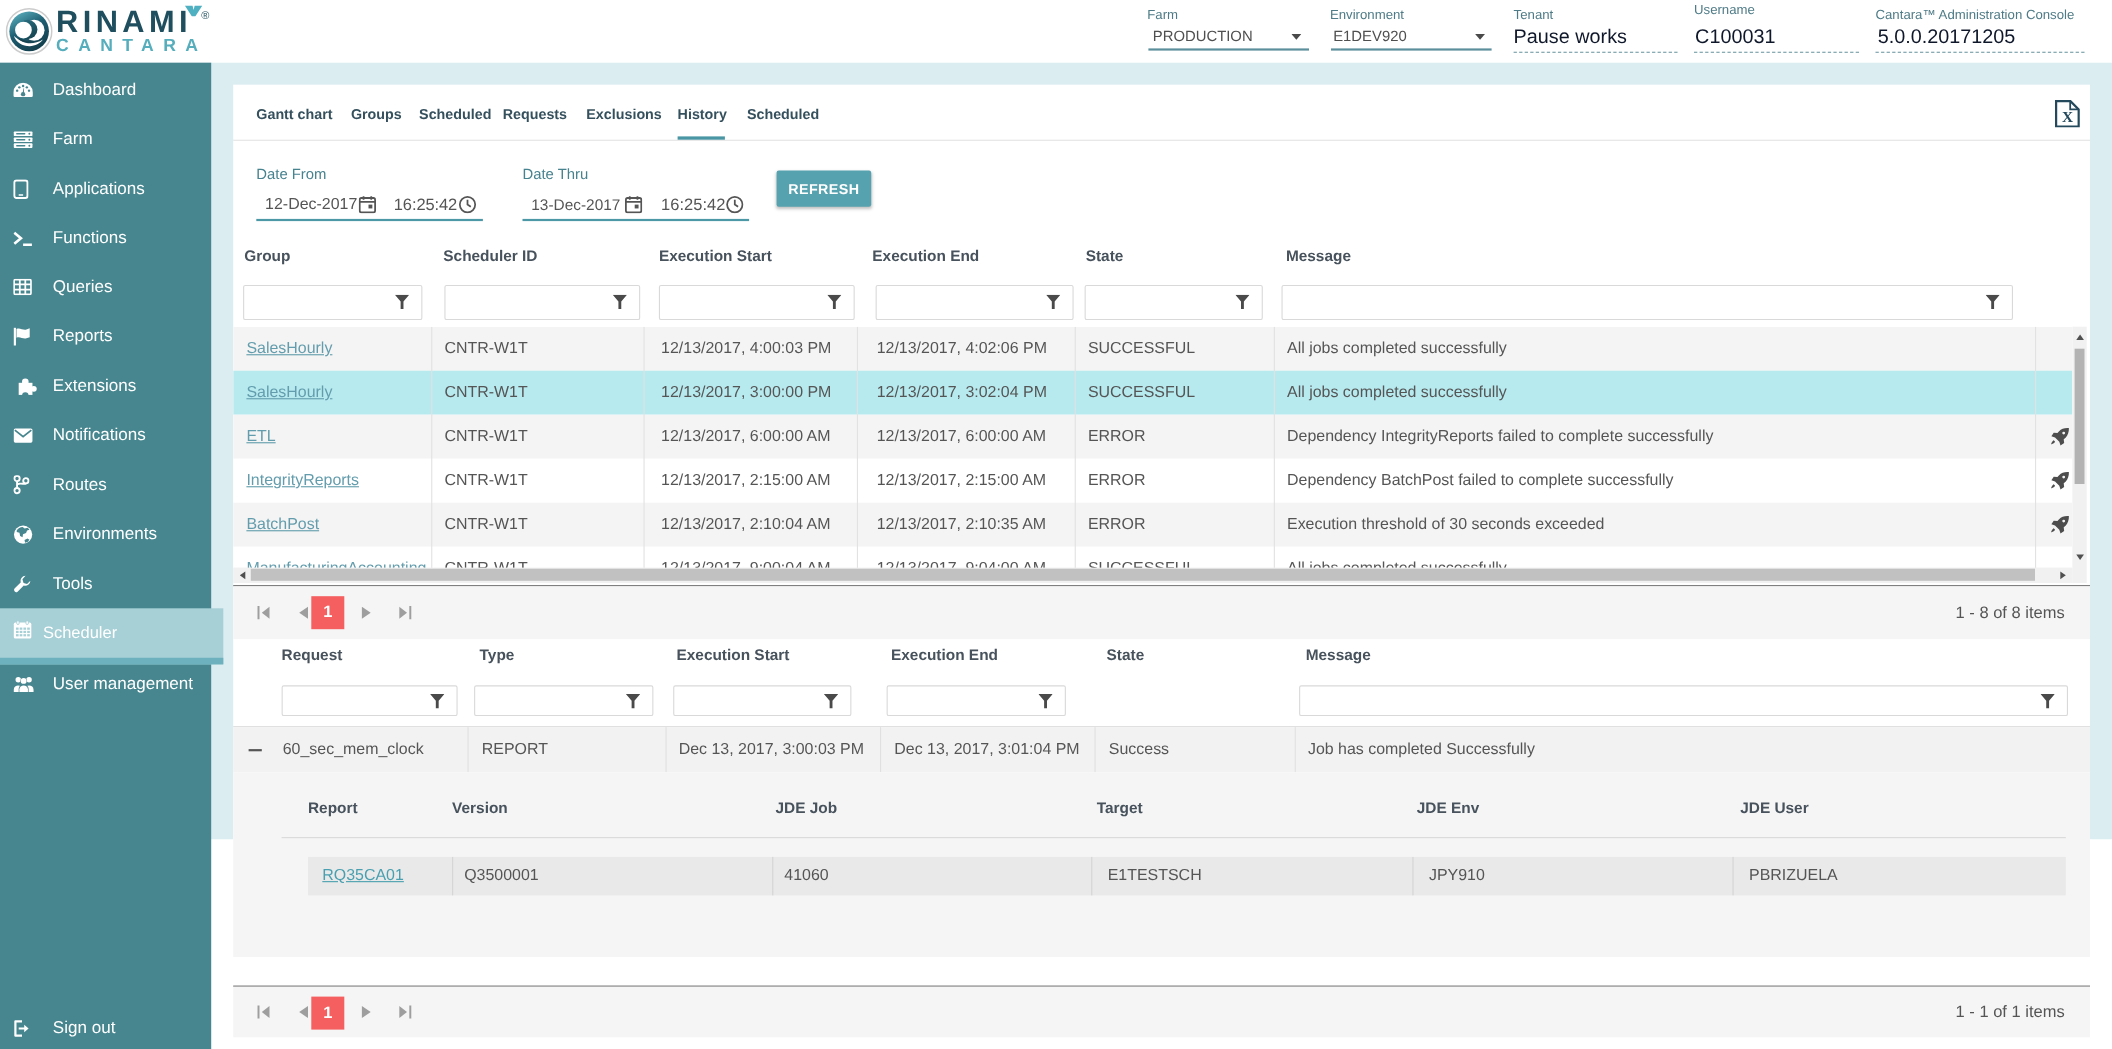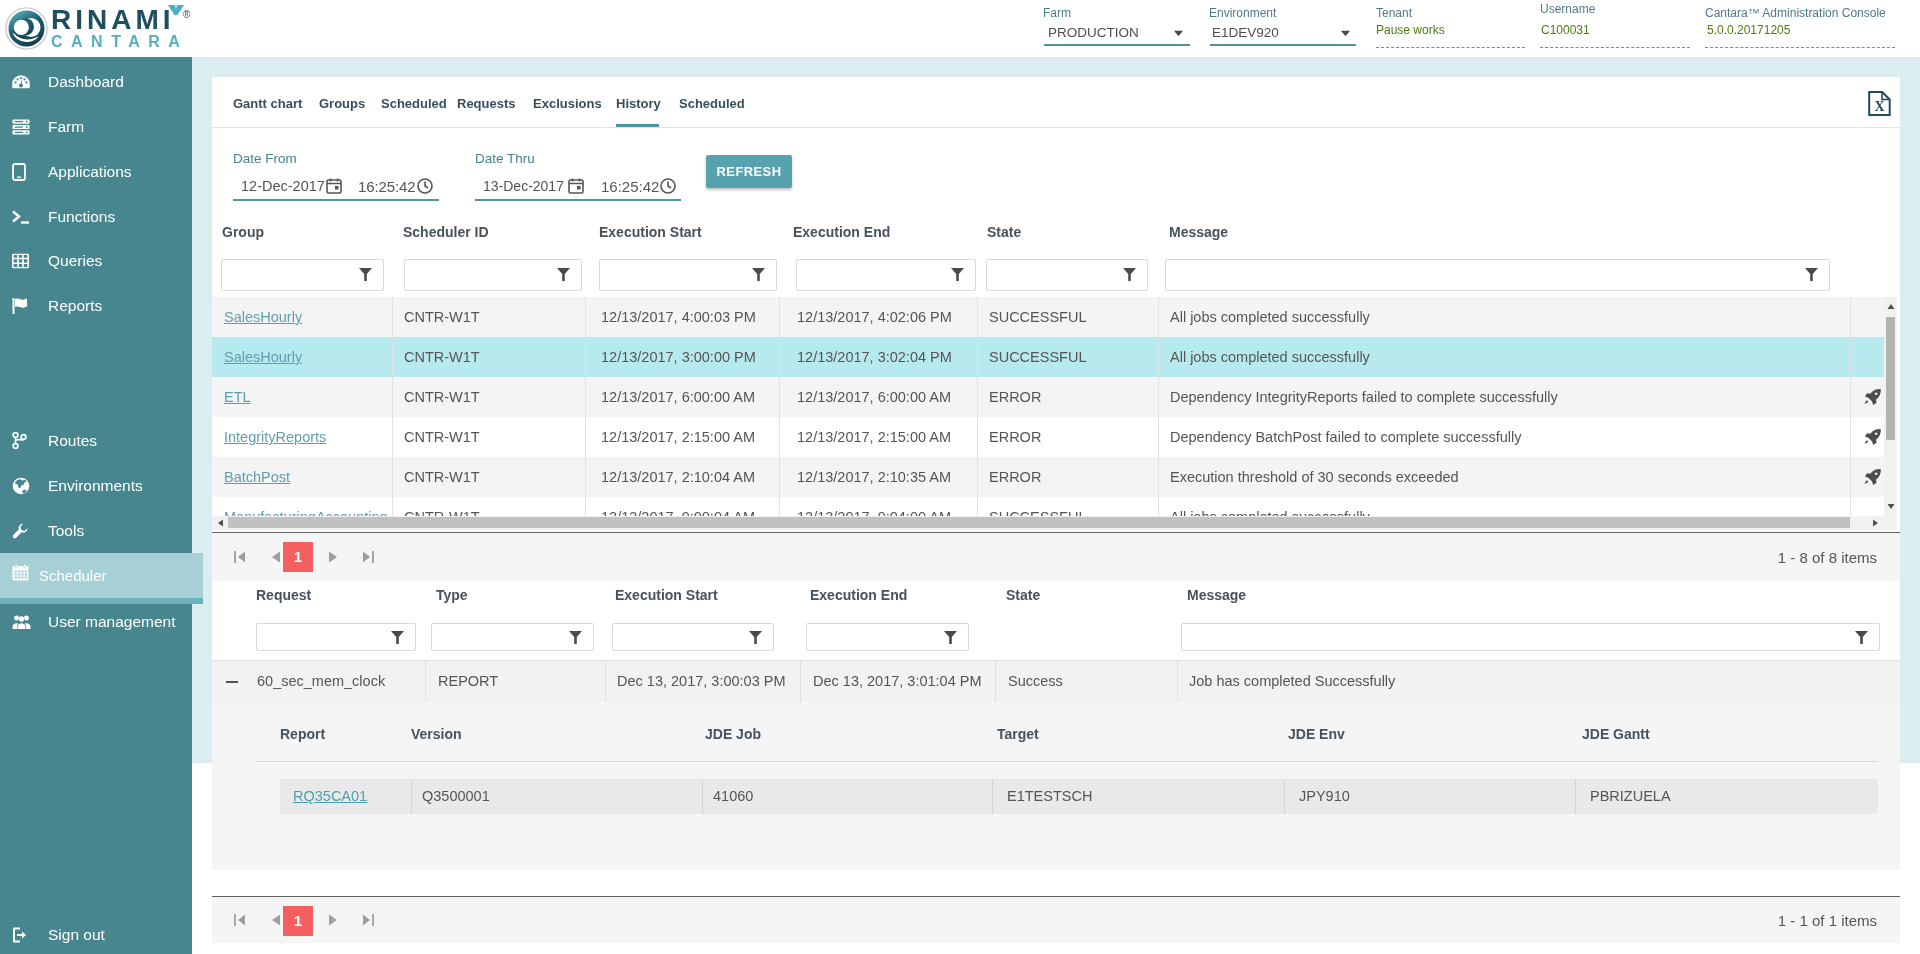--- a/index.html
+++ b/index.html
@@ -9,21 +9,21 @@
 
 #topbar { position:absolute; left:0; top:0; width:1920px; height:57px; background:#fff; }
 #sidebar { position:absolute; left:0; top:57px; width:192px; height:897px; background:#47868f; }
 .sitem { position:absolute; left:0; width:192px; height:45px; color:#fff; font-size:15.5px; }
 .sitem .lbl { position:absolute; left:48px; top:50%; transform:translateY(-50%); }
 .sitem svg { position:absolute; left:12px; top:50%; transform:translateY(-50%); }
 #sel-item { position:absolute; left:0; top:553px; width:203px; height:51px; background:#a6cfd6; border-bottom:6px solid #6db1be; z-index:5; }
 #sel-item .lbl { position:absolute; left:39px; top:14px; color:#fff; font-size:15px; }
 #card { position:absolute; left:212px; top:77px; width:1688px; height:866px; background:#fff; }
 .hdrlabel { color:#4e7b87; font-size:12px; }
-.hdrvalue { color:#4d7c0f; font-size:12px; }
+.hdrvalue { color:#0f172a; font-size:18px; }
 .tab { position:absolute; top:96px; font-size:13px; font-weight:bold; color:#35505d; }
 .gh { position:absolute; font-size:14px; font-weight:bold; color:#47525c; }
 .fbox { position:absolute; height:32px; background:#fff; border:1px solid #d9d9d9; border-radius:2px; }
 .fbox svg { position:absolute; right:11px; top:8px; }
 .cell { position:absolute; font-size:14.5px; color:#555; white-space:nowrap; }
 .glink { color:#639dad; text-decoration:underline; }
 .pgico { position:absolute; top:50%; transform:translateY(-50%); }
 .red1 { position:absolute; width:30px; height:30px; background:#f55f5f; color:#fff; font-weight:bold; font-size:15px; text-align:center; line-height:30px; }
 .fbox[style*="height:28px"] svg { top:7px; }
 </style>
@@ -138,20 +138,36 @@
           <path d="M1 5 h15 M1 9.7 h15 M6 1 v13 M11 1 v13" stroke="#fff" stroke-width="1.6"></path>
         </svg>
         <span class="lbl">Queries</span>
       </div>
     <div class="sitem" style="top:226px">
         <svg width="17" height="17" viewBox="0 0 17 17">
           <path d="M1.5 0.5 v16" stroke="#fff" stroke-width="2"></path>
           <path d="M3 1.5 c3 -1.5 6 1.5 9 0.5 l3 -1 v8 l-3 1 c-3 1 -6 -2 -9 -0.5 z" fill="#fff"></path>
         </svg>
         <span class="lbl">Reports</span>
+      </div>
+    <div class="sitem" style="top:271px">
+        <svg width="23" height="18" viewBox="0 0 23 18">
+          <rect x="5" y="6" width="12.5" height="11" fill="#fff"></rect>
+          <circle cx="11" cy="5.2" r="3" fill="#fff"></circle>
+          <circle cx="18.7" cy="11.5" r="2.7" fill="#fff"></circle>
+          <circle cx="11" cy="17.4" r="2.9" fill="#47868f"></circle>
+        </svg>
+        <span class="lbl">Extensions</span>
+      </div>
+    <div class="sitem" style="top:316px">
+        <svg width="18" height="14" viewBox="0 0 18 14">
+          <rect x="0.5" y="0.5" width="17" height="13" rx="1.5" fill="#fff"></rect>
+          <path d="M1.5 2 L9 8 L16.5 2" stroke="#47868f" stroke-width="1.6" fill="none"></path>
+        </svg>
+        <span class="lbl">Notifications</span>
       </div>
     <div class="sitem" style="top:361px">
         <svg width="15" height="18" viewBox="0 0 15 18">
           <circle cx="3.5" cy="3" r="2.4" fill="none" stroke="#fff" stroke-width="1.7"></circle>
           <circle cx="11.5" cy="5" r="2.4" fill="none" stroke="#fff" stroke-width="1.7"></circle>
           <path d="M3.5 5.5 v6 M3.5 9 c0 -2.5 8 -0.5 8 -1.5" stroke="#fff" stroke-width="1.7" fill="none"></path>
           <circle cx="3.5" cy="14" r="2.4" fill="none" stroke="#fff" stroke-width="1.7"></circle>
         </svg>
         <span class="lbl">Routes</span>
       </div>
@@ -442,21 +458,21 @@
   <div class="abs" style="left:800px;top:661px;width:1px;height:41px;background:#e0e0e0"></div>
   <div class="abs" style="left:995px;top:661px;width:1px;height:41px;background:#e0e0e0"></div>
   <div class="abs" style="left:1177px;top:661px;width:1px;height:41px;background:#e0e0e0"></div>
 
   <div class="abs" style="left:212px;top:702px;width:1688px;height:168px;background:#f5f5f5"></div>
   <div class="gh" style="left:280px;top:726px;z-index:2">Report</div>
   <div class="gh" style="left:411px;top:726px;z-index:2">Version</div>
   <div class="gh" style="left:705px;top:726px;z-index:2">JDE Job</div>
   <div class="gh" style="left:997px;top:726px;z-index:2">Target</div>
   <div class="gh" style="left:1288px;top:726px;z-index:2">JDE Env</div>
-  <div class="gh" style="left:1582px;top:726px;z-index:2">JDE Gantt</div>
+  <div class="gh" style="left:1582px;top:726px;z-index:2">JDE User</div>
   <div class="abs" style="left:256px;top:761px;width:1622px;height:1px;background:#d9d9d9;z-index:2"></div>
   <div class="abs" style="left:280px;top:779px;width:1598px;height:35px;background:#e9e9e9;z-index:2"></div>
   <div class="cell" style="left:293px;top:788px;z-index:3"><span style="color:#4aa0b0;text-decoration:underline">RQ35CA01</span></div>
   <div class="cell" style="left:422px;top:788px;z-index:3">Q3500001</div>
   <div class="cell" style="left:713px;top:788px;z-index:3">41060</div>
   <div class="cell" style="left:1007px;top:788px;z-index:3">E1TESTSCH</div>
   <div class="cell" style="left:1299px;top:788px;z-index:3">JPY910</div>
   <div class="cell" style="left:1590px;top:788px;z-index:3">PBRIZUELA</div>
   <div class="abs" style="left:411px;top:779px;width:1px;height:35px;background:#d4d4d4;z-index:3"></div>
   <div class="abs" style="left:702px;top:779px;width:1px;height:35px;background:#d4d4d4;z-index:3"></div>

